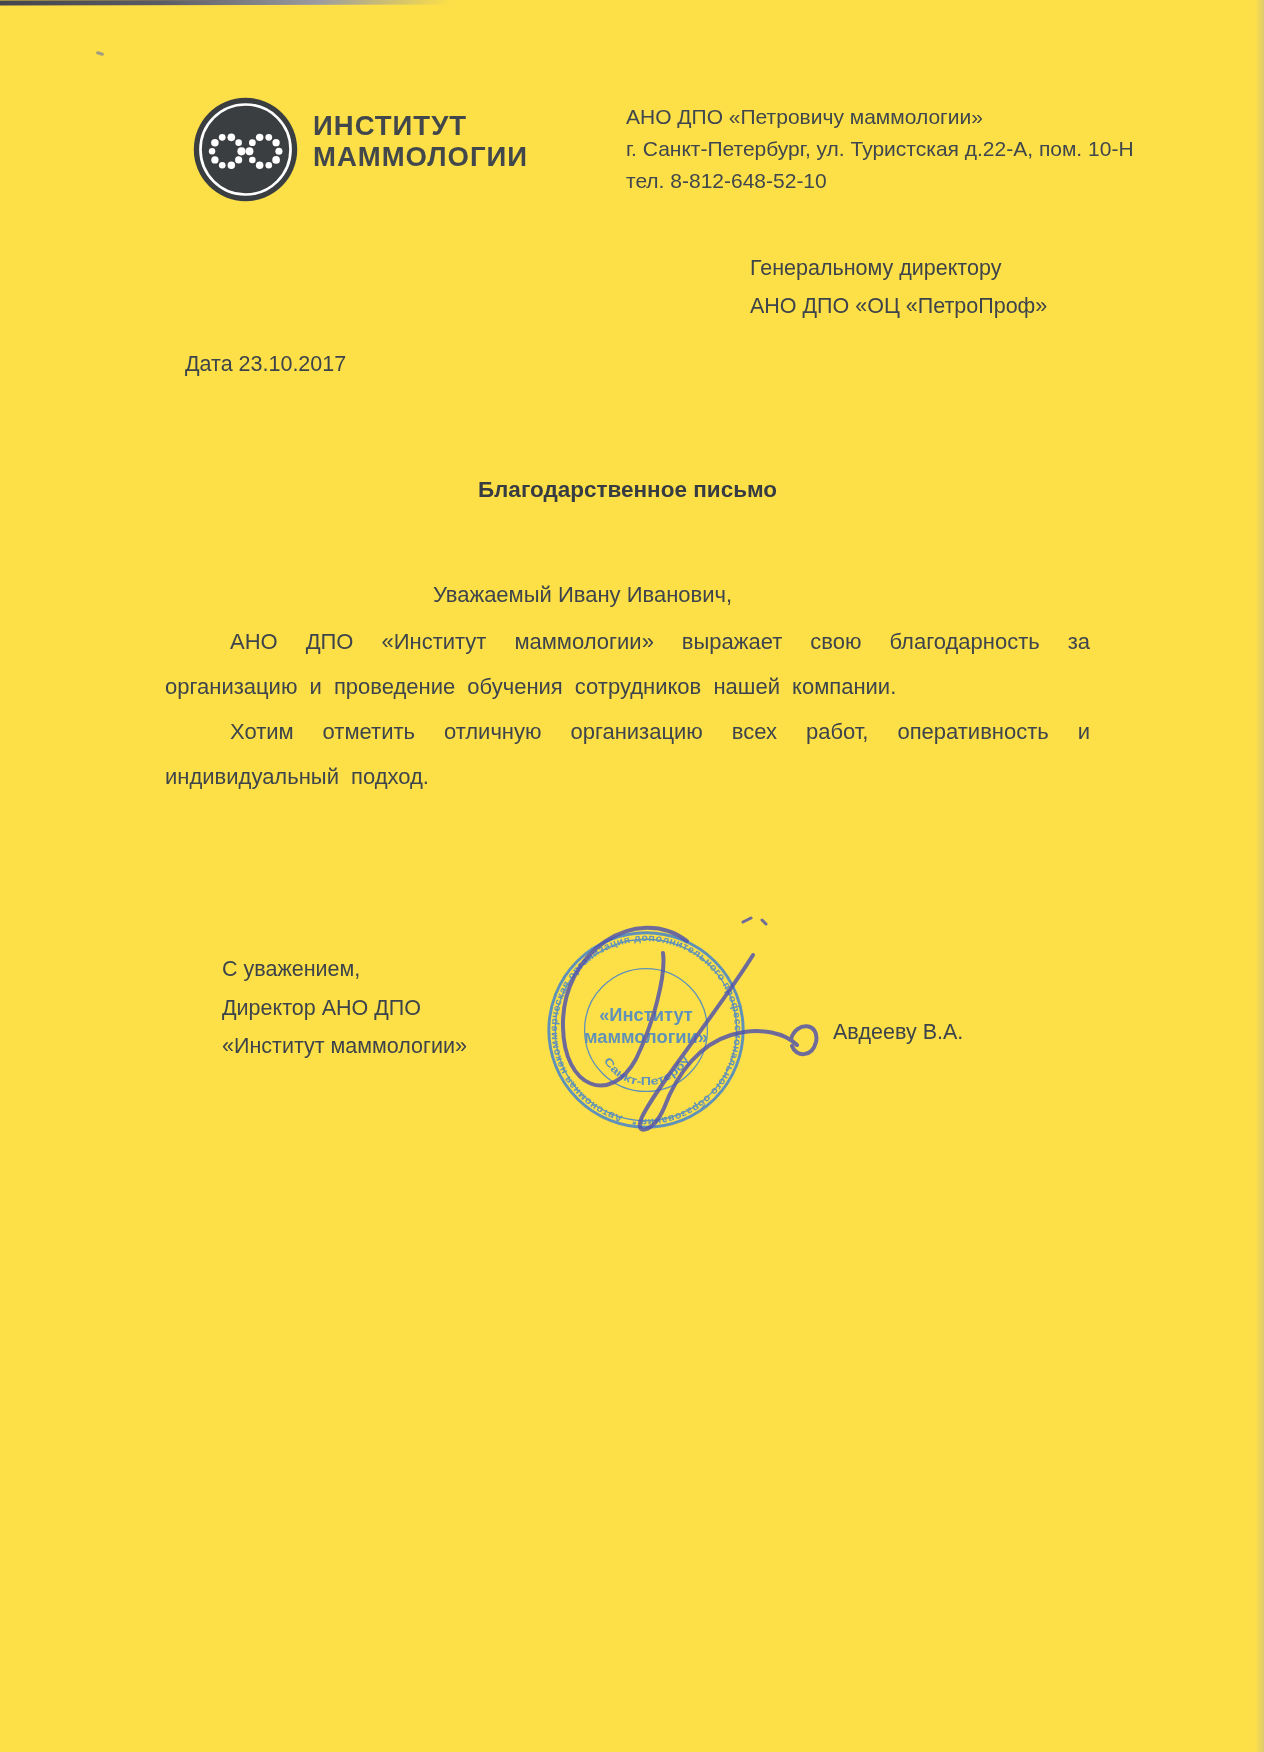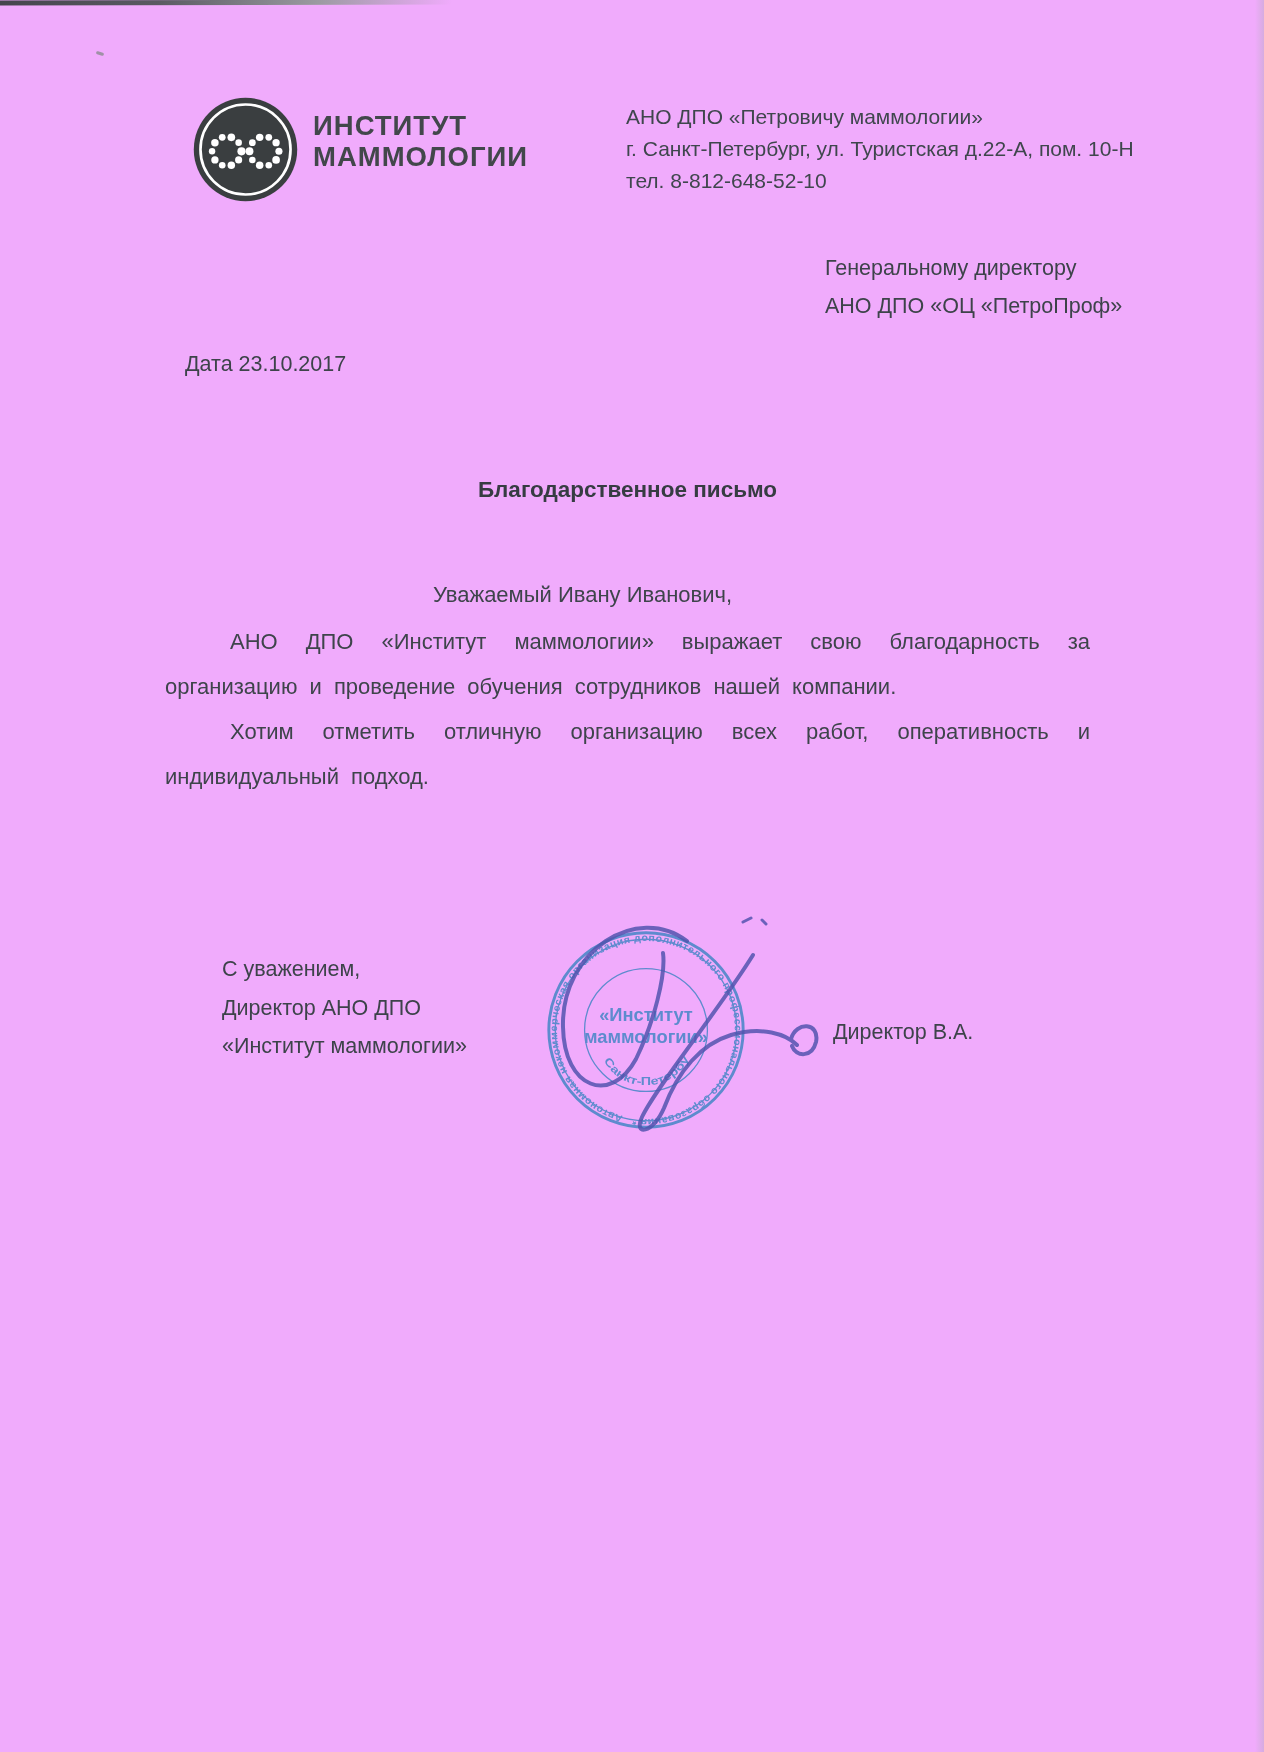--- a/index.html
+++ b/index.html
@@ -6,21 +6,21 @@
   body{
     width:1264px;height:1752px;
     background:#f4f4f2;
     font-family:"Liberation Sans", sans-serif;
     position:relative;
     overflow:hidden;
   }
   .page{
     position:absolute;left:0;top:0;
     width:1264px;height:1752px;
-    background:#f0abfc;
+    background:#fde047;
   }
   
   .scan-top-edge{
     position:absolute;left:0;top:0;width:452px;height:5px;
     background:linear-gradient(to right,#45454d 0%,#5a5a62 35%,#9a9aa0 70%,transparent 100%);
     transform:rotate(-0.12deg);
     border-radius:0 2px 2px 0;
   }
   .scan-speck{
     position:absolute;left:96px;top:52px;width:8px;height:3px;
@@ -38,21 +38,21 @@
     color:#42474b;line-height:31px;
   }
   
   .org-block{
     position:absolute;left:626px;top:101px;
     font-size:21px;color:#3f464d;line-height:32px;
     white-space:nowrap;
   }
   
   .recipient-block{
-    position:absolute;left:825px;top:250px;
+    position:absolute;left:750px;top:250px;
     font-size:21.5px;color:#3d434a;line-height:37.5px;
     white-space:nowrap;
   }
   .date-line{
     position:absolute;left:185px;top:352px;
     font-size:21.5px;color:#3d434a;
   }
   .letter-title{
     position:absolute;left:165px;top:477px;width:925px;
     text-align:center;
@@ -171,15 +171,15 @@
 
   <svg class="signature" viewBox="0 0 330 270">
     <g fill="none" stroke-width="4" stroke-linecap="round" stroke-linejoin="round">
       <path d="M 172 48 C 122 10, 46 58, 48 134 C 49 196, 96 212, 121 166 C 139 129, 151 82, 148 60" stroke="#4f52ad"></path>
       <path d="M 238 62 C 206 114, 141 194, 127 224 C 118 243, 138 241, 149 215 C 163 178, 186 151, 216 142 C 247 133, 271 141, 282 152" stroke="#4f52ad"></path>
       <path d="M 276 146 C 281 128, 305 129, 301 149 C 297 165, 281 164, 277 153" stroke="#4f52ad"></path>
       <path stroke-width="3" d="M 228 29 L 236 25 M 247 27 L 251 31" stroke="#4f52ad"></path>
     </g>
   </svg>
 
-  <div class="director-name">Директор В.А.</div>
+  <div class="director-name">Авдееву В.А.</div>
 
 </div>
 
 </body></html>

